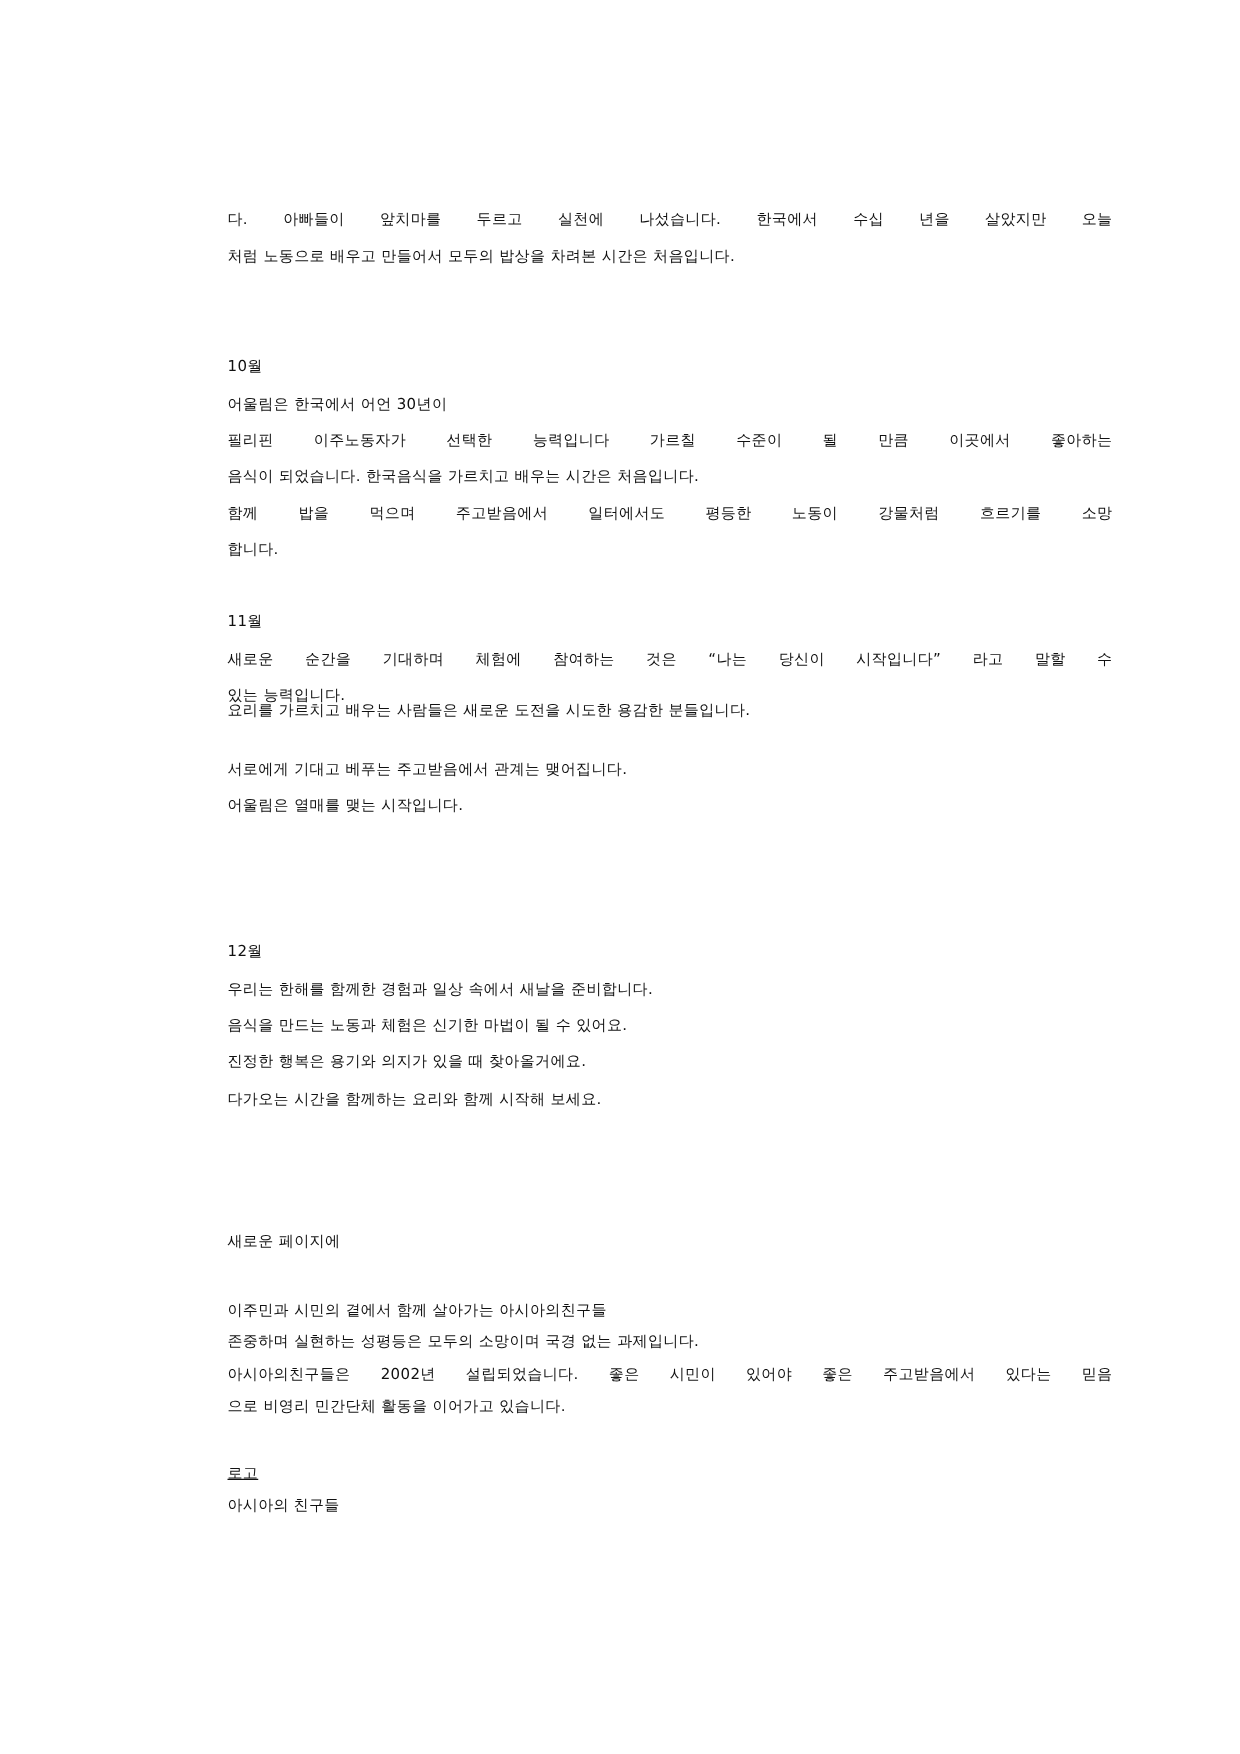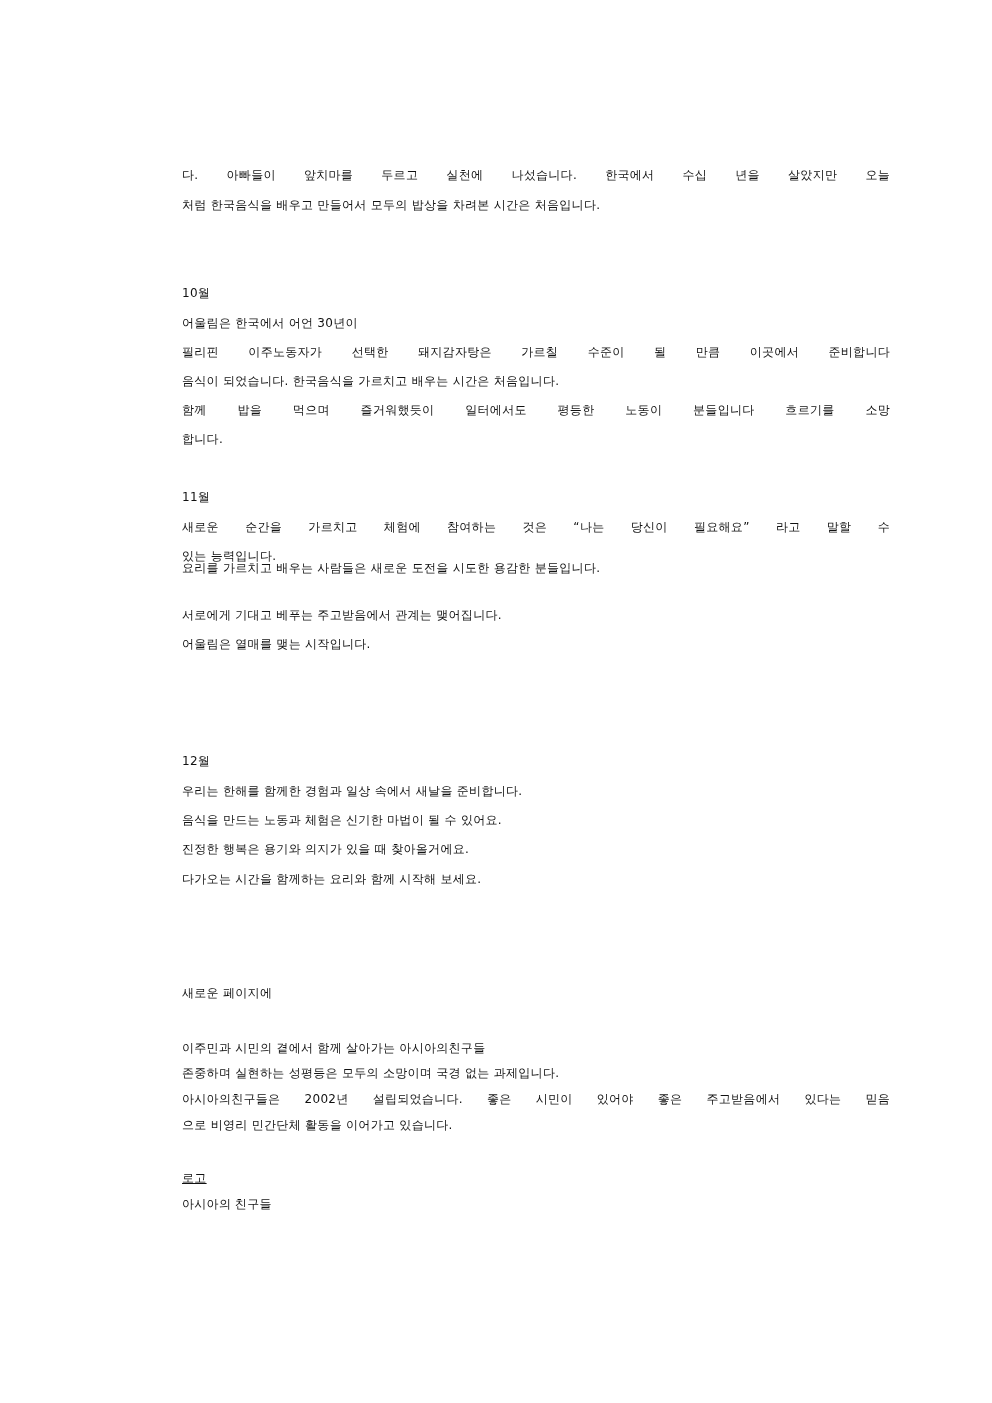--- a/index.html
+++ b/index.html
@@ -9,31 +9,31 @@
     .line { position: absolute; left: 0; white-space: nowrap; font-size: 12px; line-height: 20px; letter-spacing: 0.3px; margin-left: 39px; }
     .just { width: 708px; text-align: justify; text-align-last: justify; }
     .underline { text-decoration: underline; }
   </style>
 </head>
 <body>
 
 <div class="page">
 
   <div class="line just" style="top:165px">다. 아빠들이 앞치마를 두르고 실천에 나섰습니다. 한국에서 수십 년을 살았지만 오늘</div>
-  <div class="line" style="top:195px">처럼 한국음식을 배우고 만들어서 모두의 밥상을 차려본 시간은 처음입니다.</div>
+  <div class="line" style="top:195px">처럼 노동으로 배우고 만들어서 모두의 밥상을 차려본 시간은 처음입니다.</div>
 
   <div class="line" style="top:283px">10월</div>
   <div class="line" style="top:313px">어울림은 한국에서 어언  30년이</div>
-  <div class="line just" style="top:342px">필리핀 이주노동자가 선택한 돼지감자탕은 가르칠 수준이 될 만큼 이곳에서 준비합니다</div>
+  <div class="line just" style="top:342px">필리핀 이주노동자가 선택한 능력입니다 가르칠 수준이 될 만큼 이곳에서 좋아하는</div>
   <div class="line" style="top:371px">음식이 되었습니다. 한국음식을 가르치고 배우는 시간은 처음입니다.</div>
-  <div class="line just" style="top:400px">함께 밥을 먹으며 즐거워했듯이 일터에서도 평등한 노동이 분들입니다  흐르기를 소망</div>
+  <div class="line just" style="top:400px">함께 밥을 먹으며 주고받음에서 일터에서도 평등한 노동이 강물처럼  흐르기를 소망</div>
   <div class="line" style="top:429px">합니다.</div>
 
   <div class="line" style="top:487px">11월</div>
-  <div class="line just" style="top:517px">새로운 순간을 가르치고 체험에 참여하는 것은 “나는 당신이 필요해요” 라고 말할 수</div>
+  <div class="line just" style="top:517px">새로운 순간을 기대하며 체험에 참여하는 것은 “나는 당신이 시작입니다” 라고 말할 수</div>
   <div class="line" style="top:546px">있는 능력입니다.</div>
   <div class="line" style="top:558px">요리를 가르치고 배우는 사람들은 새로운 도전을 시도한 용감한 분들입니다.</div>
   <div class="line" style="top:605px">서로에게 기대고 베푸는 주고받음에서 관계는 맺어집니다.</div>
   <div class="line" style="top:634px">어울림은 열매를 맺는 시작입니다.</div>
 
   <div class="line" style="top:751px">12월</div>
   <div class="line" style="top:781px">우리는 한해를 함께한 경험과 일상 속에서 새날을 준비합니다.</div>
   <div class="line" style="top:810px">음식을 만드는 노동과 체험은 신기한 마법이 될 수 있어요.</div>
   <div class="line" style="top:839px">진정한 행복은 용기와 의지가 있을 때 찾아올거에요.</div>
   <div class="line" style="top:869px">다가오는 시간을 함께하는 요리와 함께 시작해 보세요.</div>

